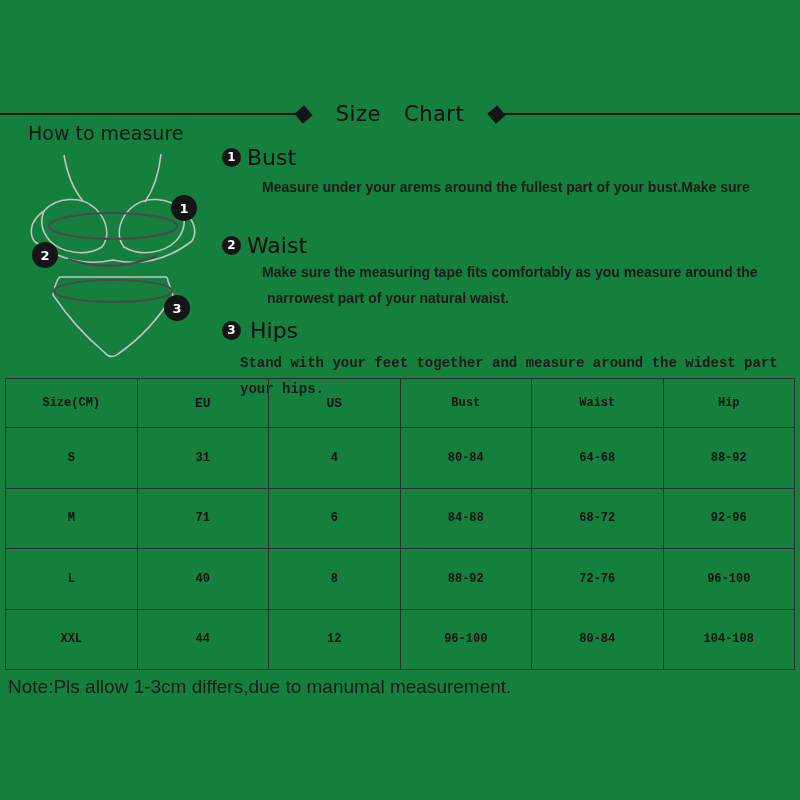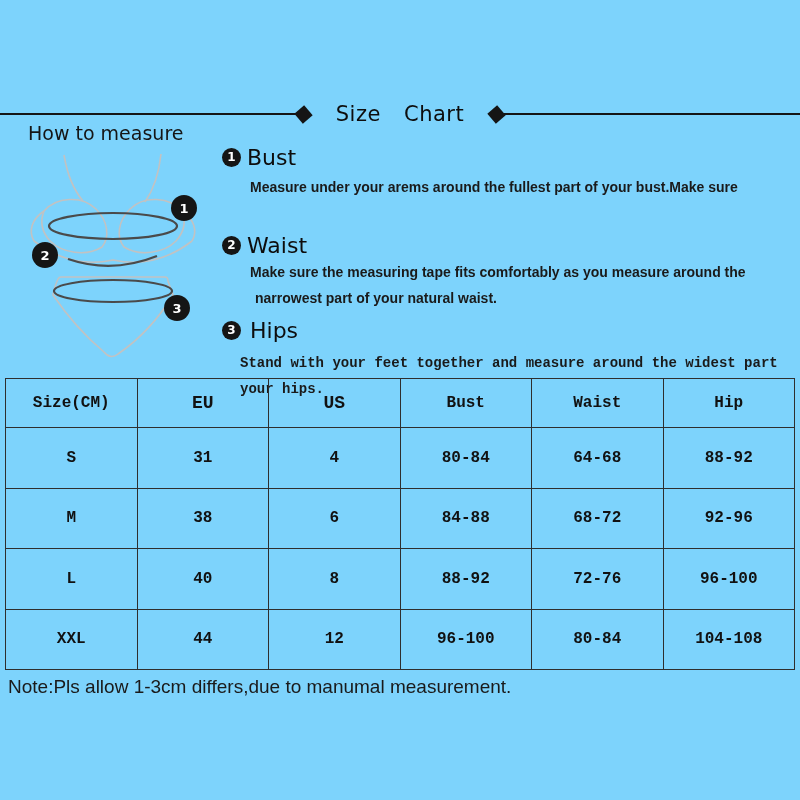--- a/index.html
+++ b/index.html
@@ -1,21 +1,21 @@
 <!DOCTYPE html>
 <html><head>
 <meta charset="utf-8">
 <style>
   * { margin: 0; padding: 0; box-sizing: border-box; }
   html, body { background: #ffffff; }
   .page {
     position: relative;
     width: 800px;
     height: 800px;
-    background: #7dd3fc;
+    background: #15803d;
     font-family: "Liberation Sans", sans-serif;
     color: #111111;
     overflow: hidden;
   }
 
   
   .title-row {
     position: absolute;
     top: 102px; left: 0; right: 0;
     height: 24px;
@@ -70,21 +70,21 @@
     line-height: 19px;
     font-family: "DejaVu Sans", sans-serif;
   }
   .sec-hips .sec-head { gap: 9px; }
   .sec-title {
     font-size: 22px;
     color: #0d0d0d;
     font-family: "DejaVu Sans", "Liberation Sans", sans-serif;
   }
   .sec-body {
-    margin: 4px 0 0 28px;
+    margin: 4px 0 0 40px;
     font-size: 14px;
     font-weight: 700;
     line-height: 26px;
     letter-spacing: 0px;
     color: #1a1a1a;
   }
   .sec-waist .sec-body { margin-top: 1px; }
   .sec-waist .desc-line:nth-child(2) { padding-left: 5px; }
   .sec-hips .sec-body { margin-top: 7px; margin-left: 18px; font-family: Liberation Mono, monospace; }
 
@@ -96,26 +96,26 @@
     border-collapse: collapse;
     table-layout: fixed;
     font-family: "Liberation Mono", monospace;
     color: #111111;
   }
   .size-table th, .size-table td {
     border: 1px solid #2e2e2e;
     text-align: center;
     vertical-align: middle;
     font-weight: 700;
-    font-size: 16px;
+    font-size: 12px;
     padding: 0;
   }
   .size-table th { height: 49px; }
   .size-table td { height: 48px; }
-  .size-table th.small { font-size: 18px; }
+  .size-table th.small { font-size: 13px; }
 
   
   .note {
     position: absolute;
     left: 8px; top: 676px;
     font-size: 19px;
     color: #1a1a1a;
     font-family: Liberation Sans, sans-serif;
   }
 
@@ -231,21 +231,21 @@
       <tr>
         <td>S</td>
         <td>31</td>
         <td>4</td>
         <td>80-84</td>
         <td>64-68</td>
         <td>88-92</td>
       </tr>
       <tr>
         <td>M</td>
-        <td>38</td>
+        <td>71</td>
         <td>6</td>
         <td>84-88</td>
         <td>68-72</td>
         <td>92-96</td>
       </tr>
       <tr>
         <td>L</td>
         <td>40</td>
         <td>8</td>
         <td>88-92</td>

